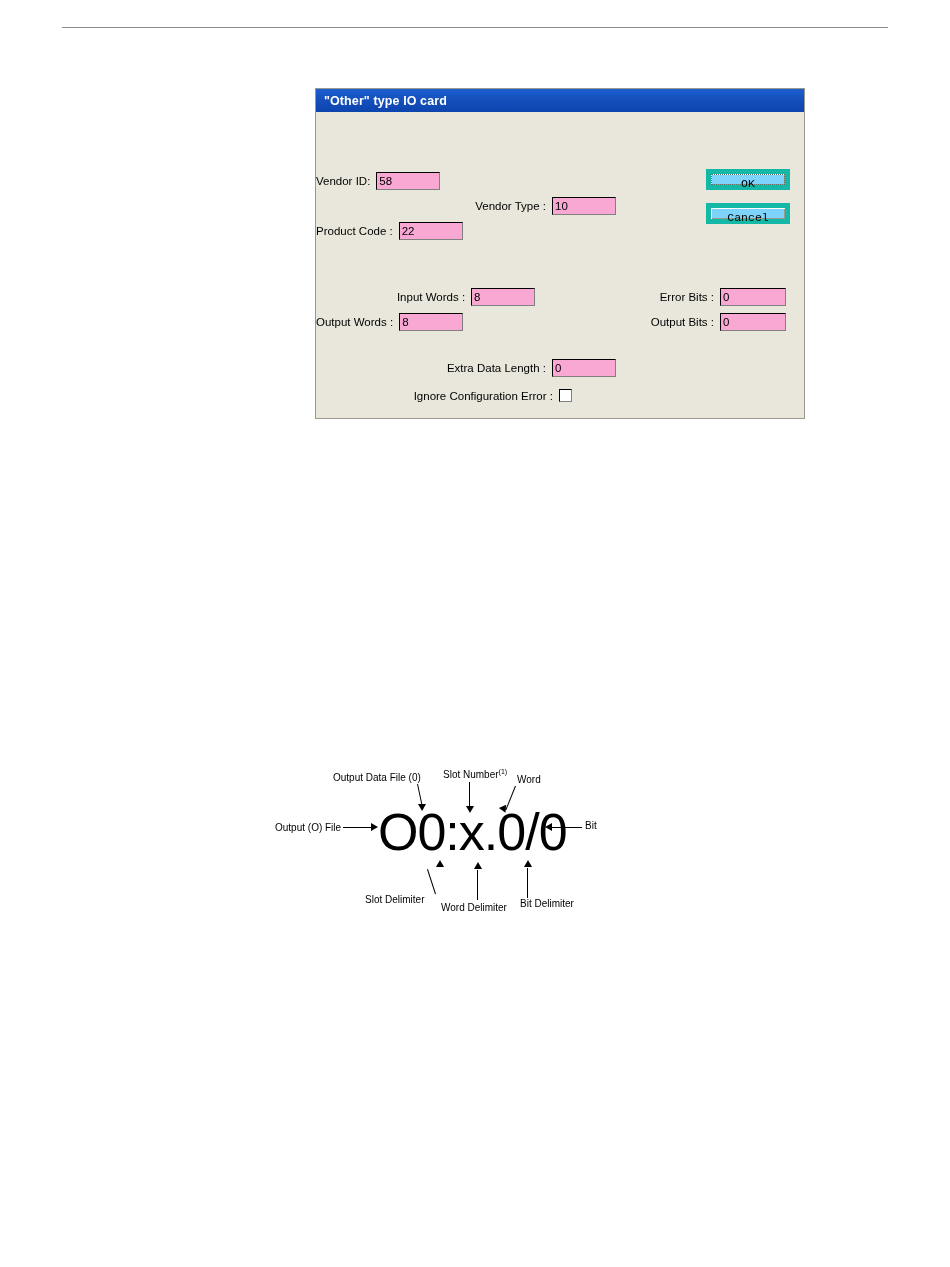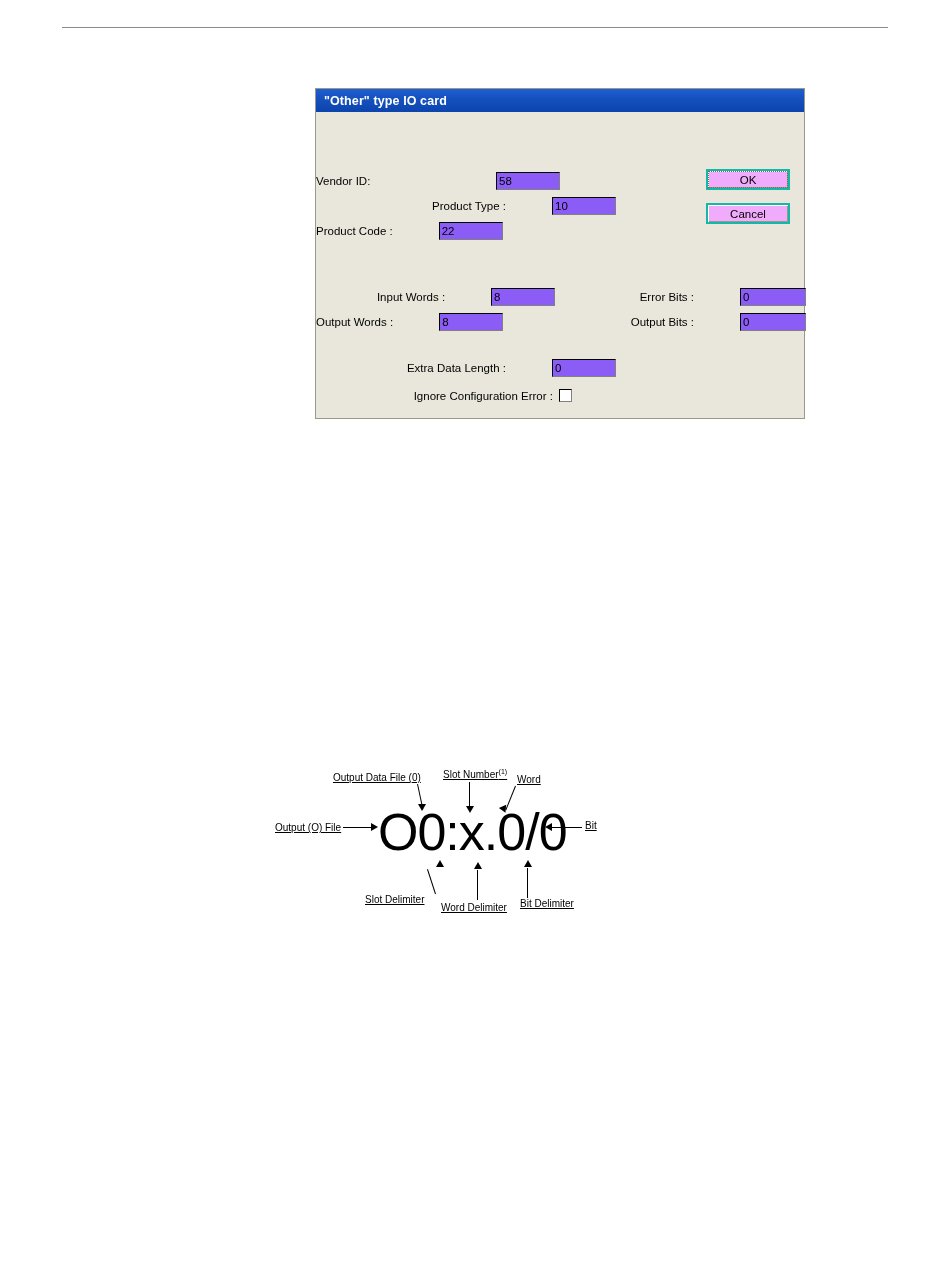--- a/index.html
+++ b/index.html
@@ -66,33 +66,32 @@
     font-size: 11.5px;
     color: #000;
     text-align: right;
     white-space: nowrap;
     padding-right: 6px;
   }
   .field-input {
     font-family: "Liberation Sans", sans-serif;
     font-size: 11.5px;
     color: #000;
-    background: #8b5cf6;
+    background: #f9a8d4;
     border: 1px solid #000000;
     border-right-color: #808080;
     border-bottom-color: #808080;
     box-sizing: border-box;
     height: 18px;
     padding: 0 2px;
     line-height: 16px;
     outline: none;
-    margin-left: 40px;
-  }
-
-  .row-vendor    { left: 0px;  top: 60px;  width: 244px; justify-content: space-between; }
+  }
+
+  .row-vendor    { left: 0px;  top: 60px;  width: 244px; justify-content: flex-start; }
   .row-ptype     { left: 0px;  top: 85px;  width: 300px; justify-content: flex-end; }
   .row-pcode     { left: 0px;  top: 110px; width: 240px; justify-content: flex-start; }
   .row-series    { left: 0px;  top: 135px; width: 300px; justify-content: flex-end; }
   .row-inwords   { left: 0px;  top: 176px; width: 300px; justify-content: center; }
   .row-outwords  { left: 0px;  top: 201px; width: 300px; }
   .row-inbits    { left: 300px; top: 176px; width: 190px; }
   .row-outbits   { left: 300px; top: 201px; width: 190px; }
   .row-extra     { left: 0px;  top: 247px; width: 300px; justify-content: flex-end; }
   .row-ignore    { left: 0px;  top: 277px; width: 256px; justify-content: flex-end; }
 
@@ -117,24 +116,24 @@
     border-bottom-color: #808080;
     box-sizing: border-box;
     display: inline-block;
   }
 
   
   .dlg-button {
     position: absolute;
     width: 84px;
     height: 21px;
-    background: #f0abfc;
-    border: 2px solid #14b8a6;
+    background: #7dd3fc;
+    border: 5px solid #14b8a6;
     box-shadow: inset 1px 1px 0 #ffffff, inset -1px -1px 0 #9a9a8c;
-    font-family: Liberation Sans, sans-serif;
+    font-family: Liberation Mono, monospace;
     font-size: 11.5px;
     color: #000;
     text-align: center;
     line-height: 19px;
     box-sizing: border-box;
     cursor: default;
   }
   .btn-ok { left: 390px; top: 57px; }
   .btn-ok .inner-focus {
     display: block;
@@ -161,21 +160,20 @@
     font-size: 52px;
     letter-spacing: -1px;
     color: #000;
     white-space: nowrap;
   }
   .dg-label {
     position: absolute;
     font-size: 10px;
     color: #000;
     white-space: nowrap;
-    text-decoration: underline;
   }
   .dg-label .sup {
     font-size: 7px;
     vertical-align: super;
   }
   .dg-line {
     position: absolute;
     background: #000;
   }
   .dg-arrow {
@@ -195,21 +193,21 @@
   </div>
 
   <div class="dialog-body">
 
     <div class="field-row row-vendor">
       <span class="field-label">Vendor ID:</span>
       <input class="field-input w-wide" type="text" value="58" style="">
     </div>
 
     <div class="field-row row-ptype">
-      <span class="field-label">Product Type :</span>
+      <span class="field-label">Vendor Type :</span>
       <input class="field-input w-wide" type="text" value="10" style="">
     </div>
 
     <div class="field-row row-pcode">
       <span class="field-label">Product Code :</span>
       <input class="field-input w-wide" type="text" value="22" style="">
     </div>
 
 
     <div class="field-row row-inwords">

